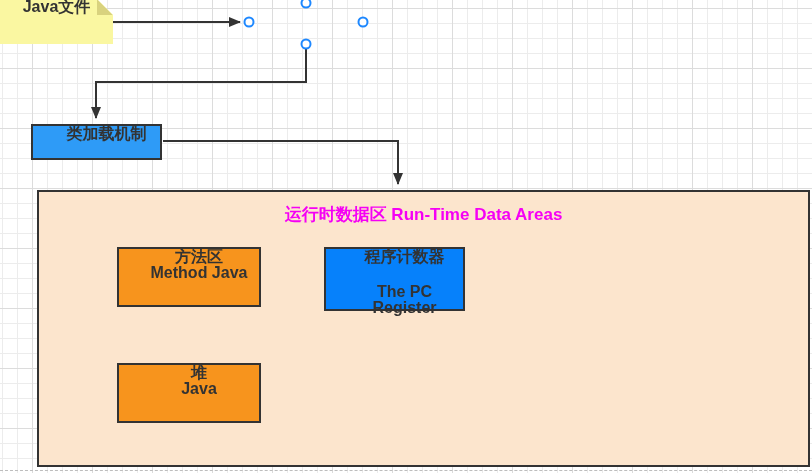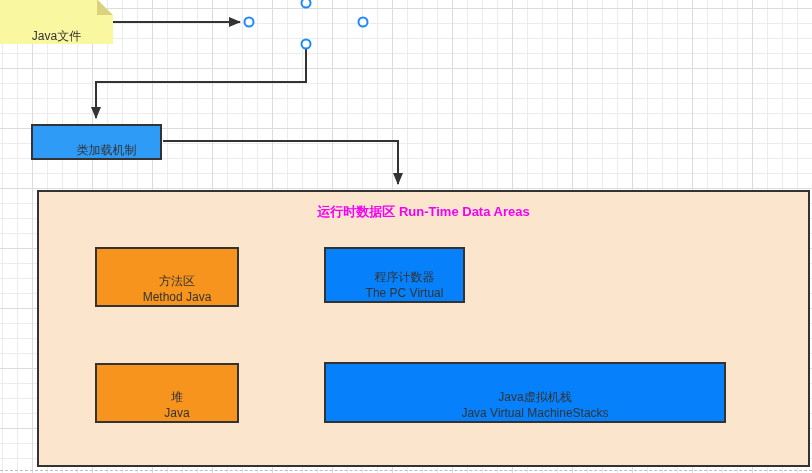--- a/index.html
+++ b/index.html
@@ -13,51 +13,51 @@
     background-color:#ffffff;
     background-image:
       linear-gradient(to right, var(--grid-major,#dcdcdc) 1px, transparent 1px),
       linear-gradient(to bottom, var(--grid-major,#dcdcdc) 1px, transparent 1px),
       linear-gradient(to right, var(--grid-minor,#ececec) 1px, transparent 1px),
       linear-gradient(to bottom, var(--grid-minor,#ececec) 1px, transparent 1px);
     background-size:60px 100%,100% 60px,15px 100%,100% 15px;
     background-position:32px 0,0 8px,2px 0,0 8px;
   }
   .node{position:absolute;box-sizing:border-box;display:flex;flex-direction:column;
-    align-items:center;justify-content:flex-end;text-align:center;
-    color:var(--text,#333333);font-size:12px;line-height:16px;}
+    align-items:center;justify-content:flex-start;text-align:center;
+    color:var(--text,#333333);font-size:16px;line-height:16px;font-weight:bold;}
   
   .note{
     background:var(--note-fill,#faf7a1);
     clip-path:polygon(0 0, calc(100% - 16px) 0, 100% 16px, 100% 100%, 0 100%);
   }
   .note .fold{
     position:absolute;top:0;right:0;width:16px;height:16px;
     background:var(--note-fold,#d9d27e);
     clip-path:polygon(0 0, 0 100%, 100% 100%);
   }
   .note-java{left:0;top:-1px;width:113px;height:45px;}
   .note-class{left:249px;top:-1px;width:114px;height:45px;}
   
   .rect{border:2px solid var(--stroke,#333333);padding-left:20px;}
   .loader{left:31px;top:124px;width:131px;height:36px;background:var(--loader-fill,#2e9bf7);}
   .blue{background:var(--blue-fill,#0681fb);}
-  .orange{background:var(--orange-fill,#f7941d);}
+  .orange{background:var(--orange-fill,#f7941d);margin-left:22px;}
   
   .container-box{
     position:absolute;left:37px;top:190px;width:773px;height:277px;
     box-sizing:border-box;border:2px solid var(--stroke,#333333);
     background:var(--container-fill,#fce5cd);
   }
   .container-title{
-    margin-top:11px;text-align:center;font-weight:bold;font-size:13px;
+    margin-top:11px;text-align:center;font-weight:bold;font-size:17px;
     color:var(--title,#f500f5);
   }
   .method{left:56px;top:55px;width:144px;height:60px;}
-  .pc{left:285px;top:55px;width:141px;height:56px;}
+  .pc{left:285px;top:55px;width:141px;height:64px;gap:19px;}
   .native{left:520px;top:55px;width:166px;height:60px;}
   .heap{left:56px;top:171px;width:144px;height:60px;}
   .jvm{left:285px;top:170px;width:402px;height:61px;}
   
   .overlay{position:absolute;inset:0;width:812px;height:473px;pointer-events:none;}
   .edge{fill:none;stroke:var(--stroke,#333333);stroke-width:2;}
   .arrowhead{fill:var(--stroke,#333333);}
   .handle{fill:#ffffff;stroke:var(--handle,#1e88ff);stroke-width:2;}
   
   .page-break{position:absolute;left:0;right:0;top:470px;height:0;
@@ -81,33 +81,29 @@
   <div class="container-box">
     <div class="container-title">运行时数据区 Run-Time Data Areas</div>
 
     <div class="node rect orange method">
       <span>方法区</span>
       <span>Method Java</span>
     </div>
 
     <div class="node rect blue pc">
       <span>程序计数器</span>
-      <span>The PC Virtual</span>
+      <span>The PC Register</span>
     </div>
 
 
     <div class="node rect orange heap">
       <span>堆</span>
       <span>Java</span>
     </div>
 
-    <div class="node rect blue jvm">
-      <span>Java虚拟机栈</span>
-      <span>Java Virtual MachineStacks</span>
-    </div>
   </div>
 
   <svg class="overlay" viewBox="0 0 812 473" xmlns="http://www.w3.org/2000/svg">
     <defs>
       <marker id="arrow" markerUnits="userSpaceOnUse" markerWidth="12" markerHeight="10" refX="11" refY="5" orient="auto">
         <path class="arrowhead" d="M0,0 L12,5 L0,10 Z"></path>
       </marker>
     </defs>
     <path class="edge" d="M113,22 H240" marker-end="url(#arrow)"></path>
     <path class="edge" d="M306,48 V82 H96 V118" marker-end="url(#arrow)"></path>

